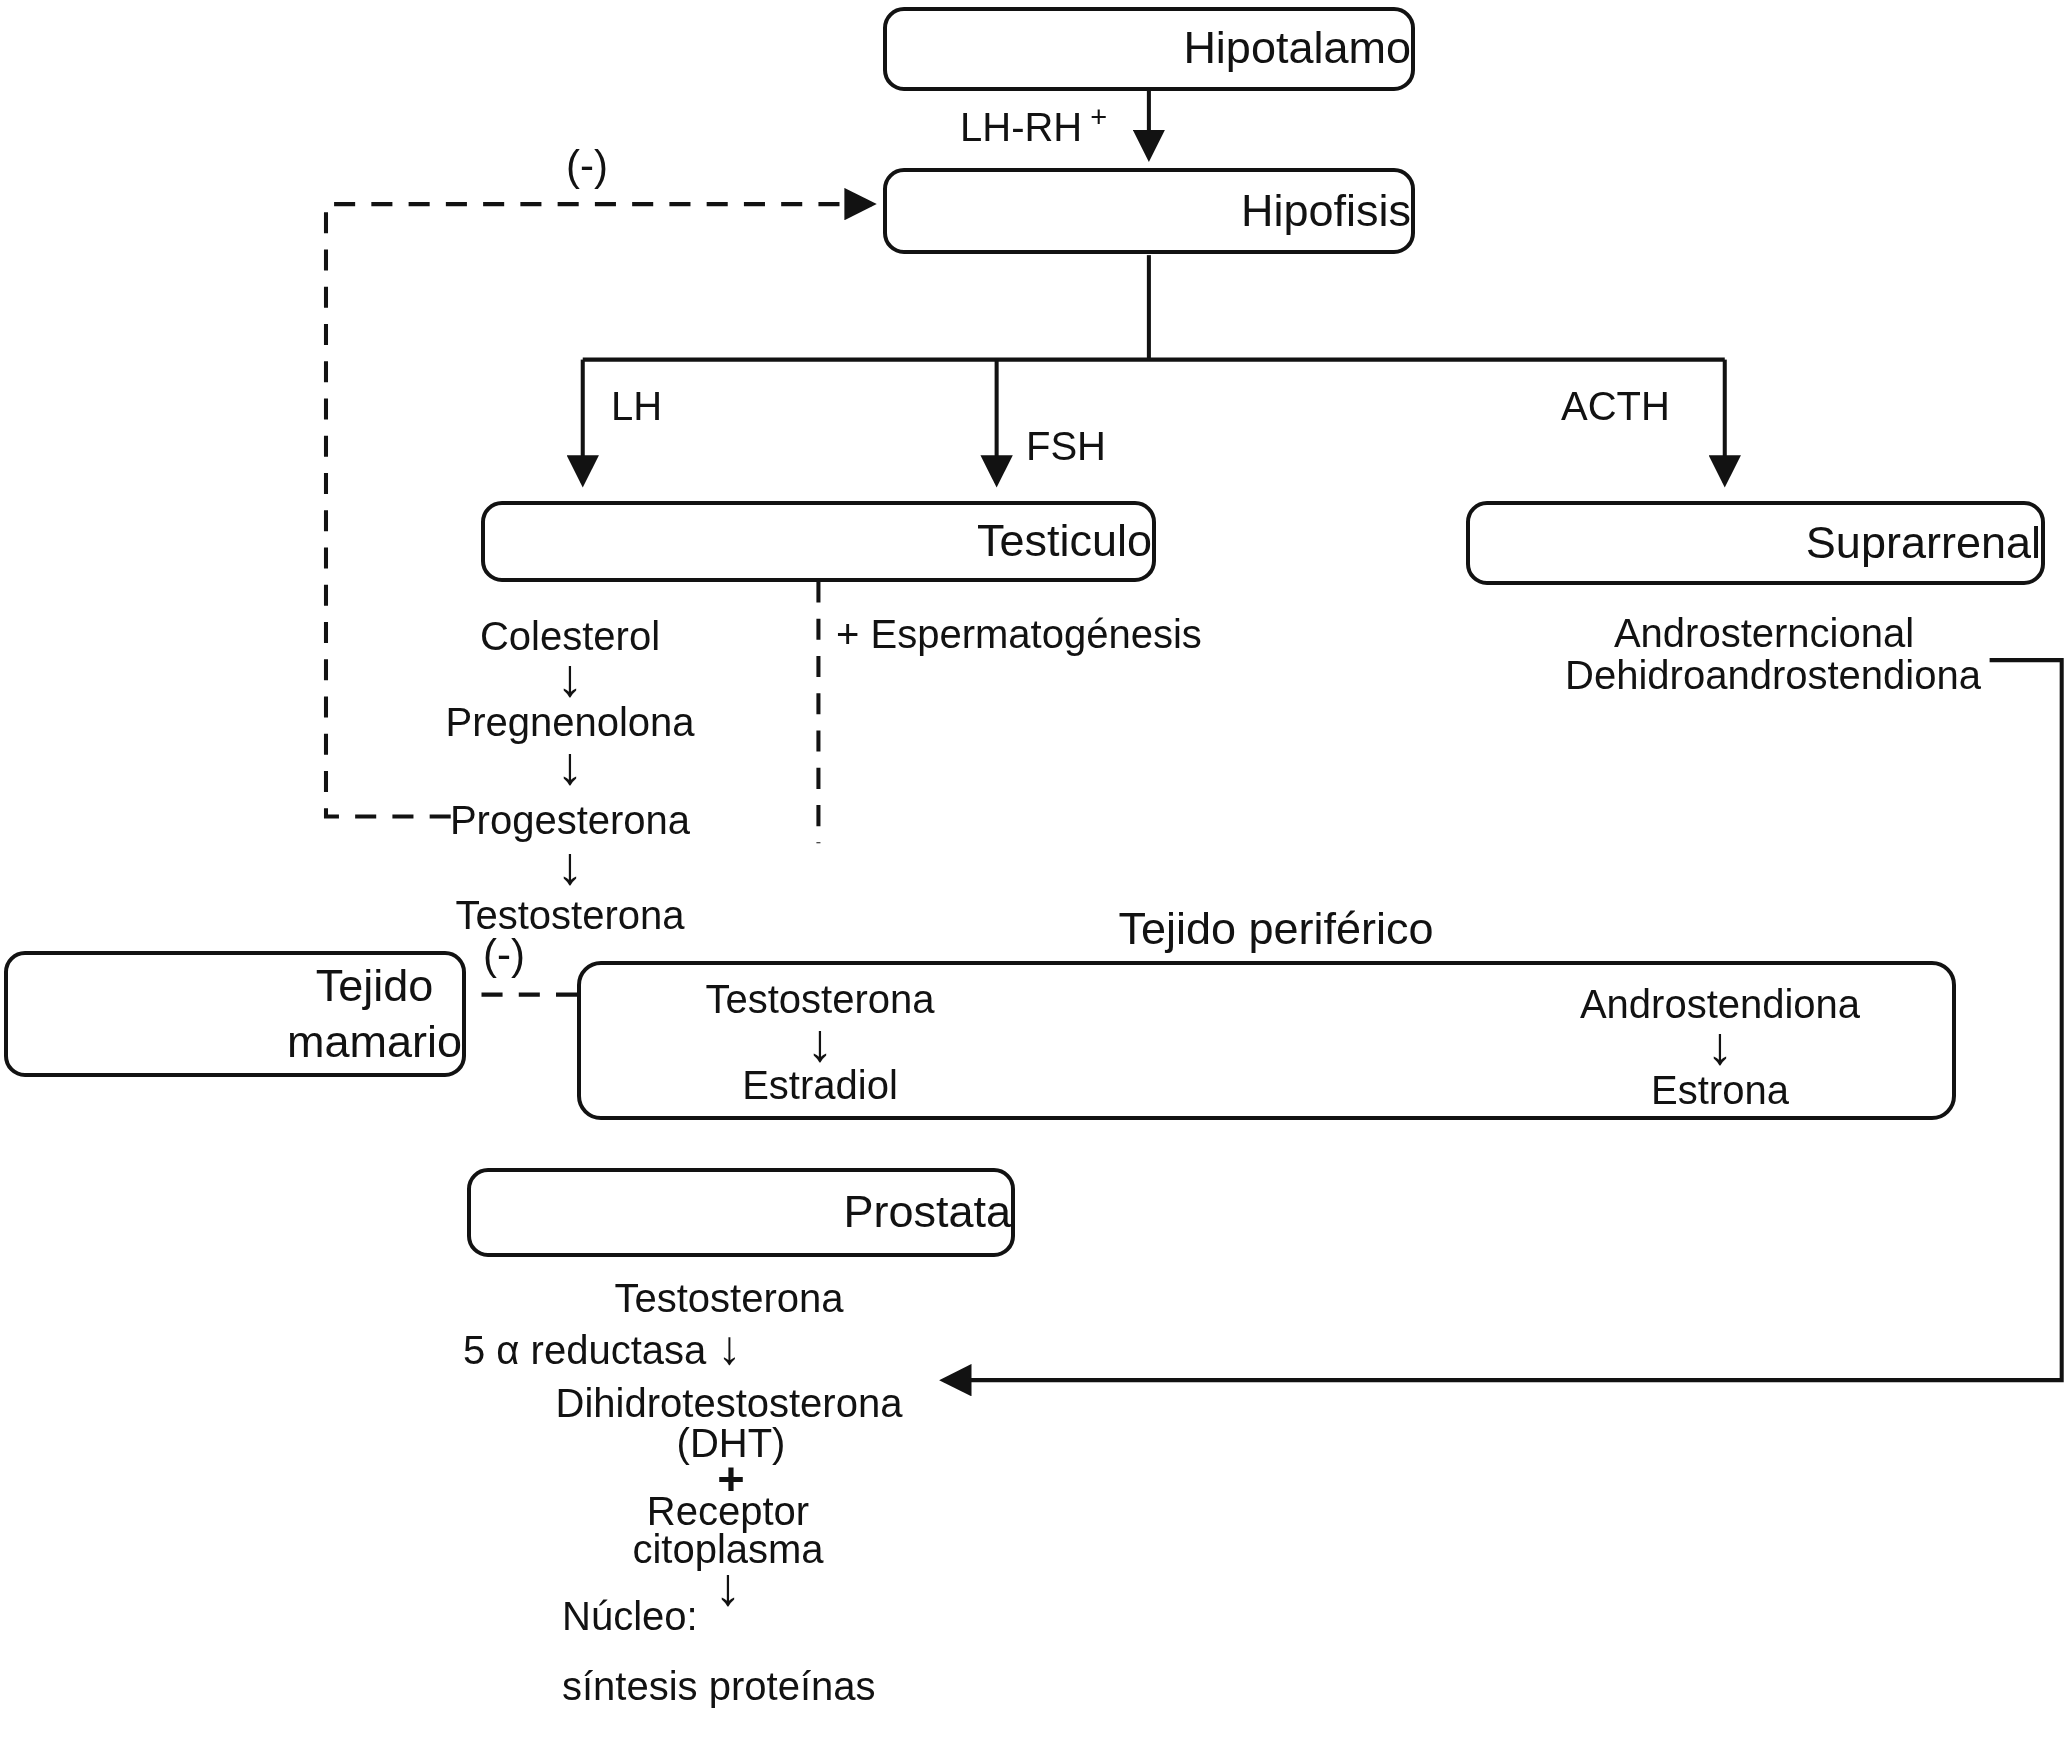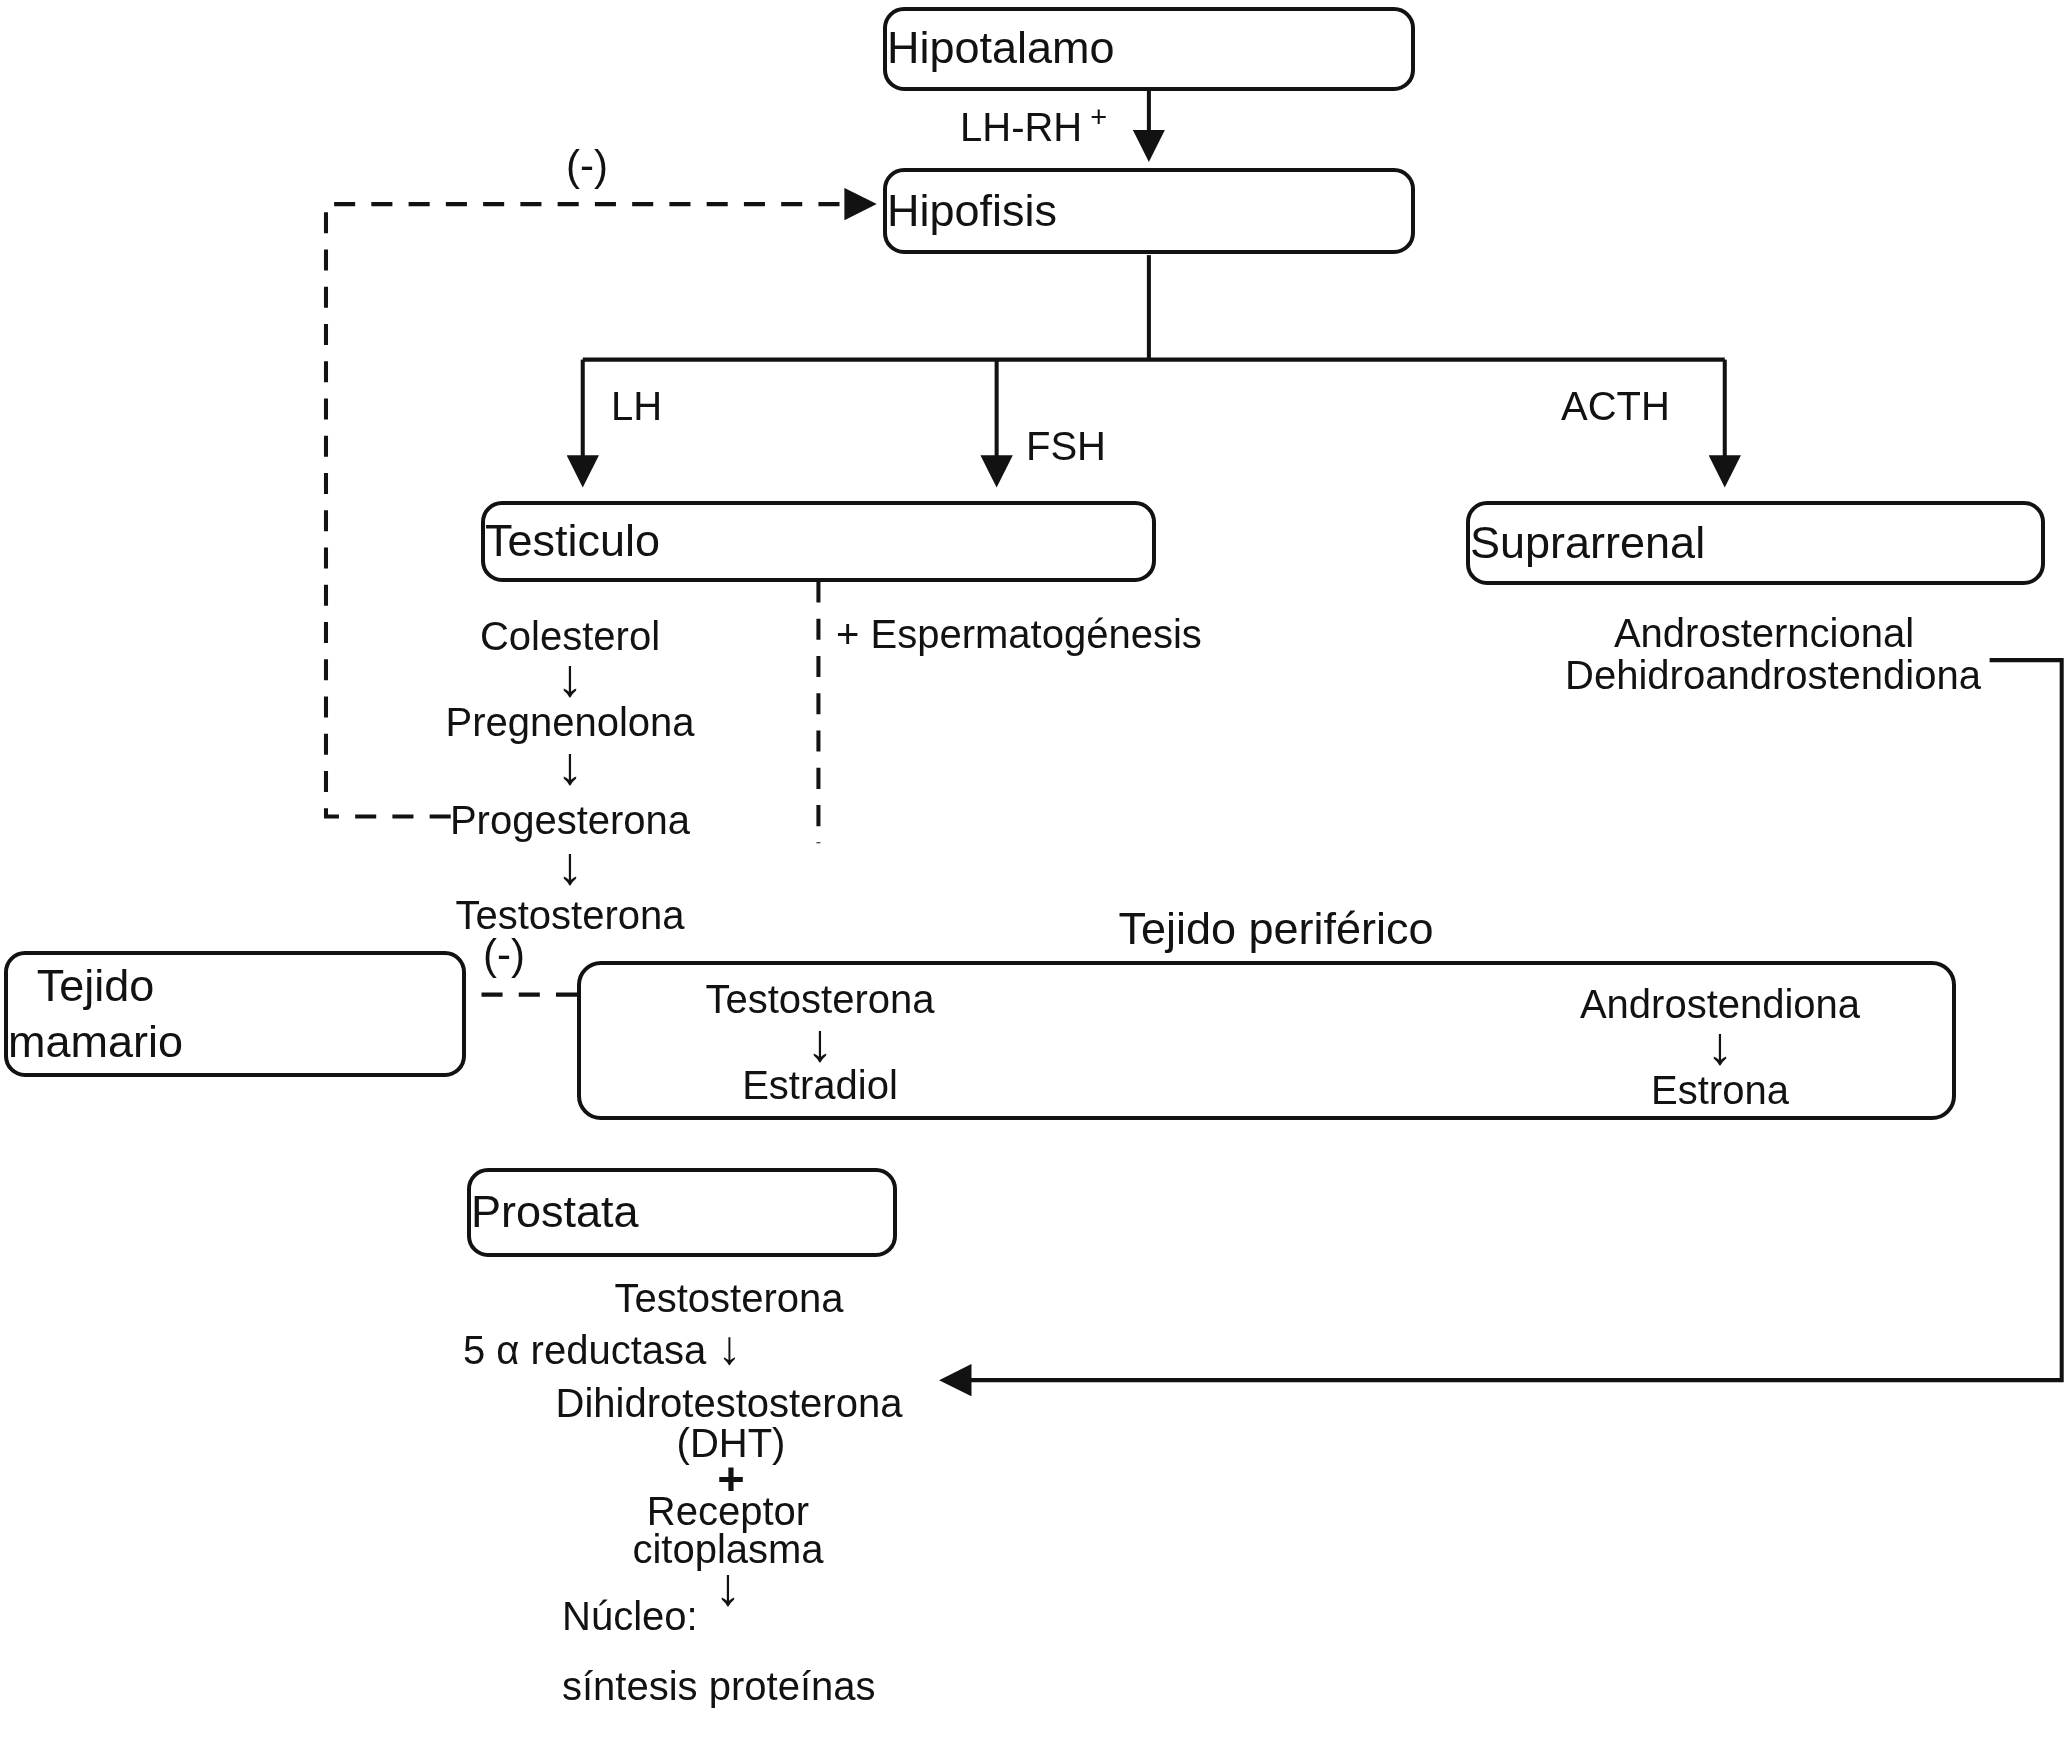--- a/index.html
+++ b/index.html
@@ -4,21 +4,21 @@
 <style>
   html,body{margin:0;padding:0;background:#ffffff;}
   #stage{
     position:relative;width:2071px;height:1760px;background:#ffffff;
     font-family:"Liberation Sans","DejaVu Sans",sans-serif;color:#121212;overflow:hidden;
   }
   #wires{position:absolute;left:0;top:0;width:2071px;height:1760px;}
   .box{
     position:absolute;box-sizing:border-box;background:#ffffff;
     border:4px solid #121212;border-radius:21px;
-    display:flex;align-items:center;justify-content:flex-start;
+    display:flex;align-items:center;justify-content:flex-end;
     font-size:45px;line-height:1.25;text-align:center;white-space:nowrap;
   }
   .txt{position:absolute;font-size:40px;line-height:1.1;white-space:nowrap;}
   .ctr{transform:translateX(-50%);}
   .title{font-size:45px;}
   .neg{font-size:42px;}
   .dn{position:absolute;font-size:53px;line-height:1;transform:translateX(-50%);}
   .plusbig{font-weight:bold;font-size:47px;}
   sup.hormone{font-size:29px;vertical-align:super;margin-left:8px;}
   .inline-dn{font-size:47px;}
@@ -68,21 +68,21 @@
 
   <div class="box" style="left:577px;top:961px;width:1379px;height:159px;border-radius:24px;"></div>
 
   <div class="box" style="left:4px;top:951px;width:462px;height:126px;white-space:normal;">
     <span>
       <span>Tejido</span><br>
       <span>mamario</span>
     </span>
   </div>
 
-  <div class="box" style="left:467px;top:1168px;width:430px;height:89px;">
+  <div class="box" style="left:467px;top:1168px;width:548px;height:89px;">
     <span>Prostata</span>
   </div>
 
   <div class="txt" style="left:960px;top:102px;">
     <span>LH-RH</span><sup class="hormone">+</sup>
   </div>
   <div class="txt neg ctr" style="left:587px;top:143px;">(-)</div>
   <div class="txt" style="left:611px;top:384px;">LH</div>
   <div class="txt" style="left:1026px;top:384px;margin-top:40px;">FSH</div>
   <div class="txt" style="left:1561px;top:384px;">ACTH</div>

